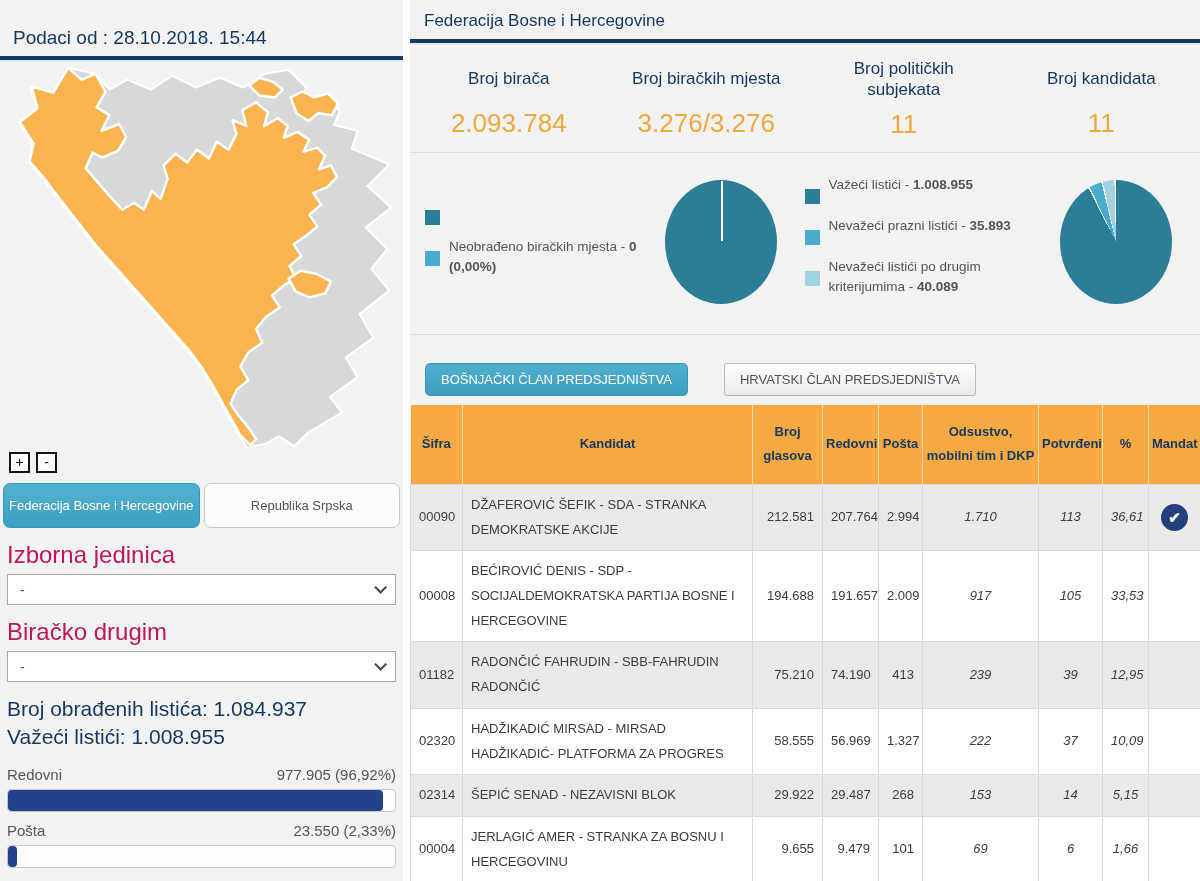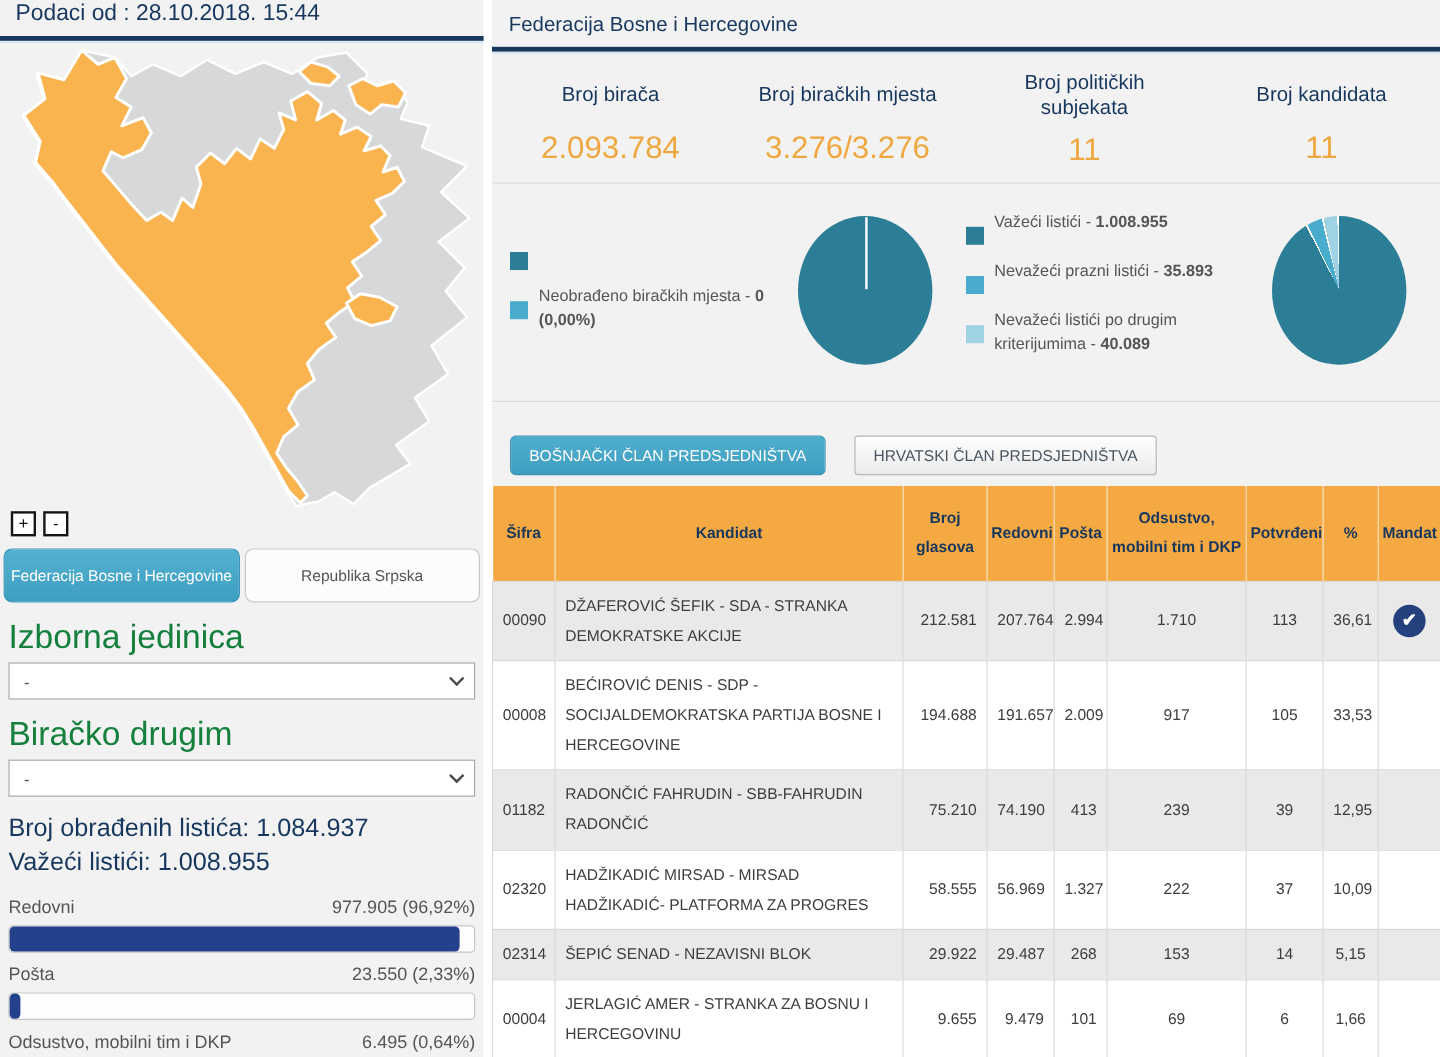--- a/index.html
+++ b/index.html
@@ -3,21 +3,21 @@
 <meta charset="utf-8">
 <style>
   * { margin:0; padding:0; box-sizing:border-box; }
   html,body { width:1200px; height:881px; overflow:hidden; background:#fff;
               font-family:"Liberation Sans", sans-serif; }
 
   .panel { position:absolute; top:0; background:var(--panel-bg); }
   #left-panel  { left:0;   width:403px; height:881px; }
   #right-panel { left:410px; width:790px; height:881px; }
 
-  .panel-header { padding:1px 14px 7px 13px; font-size:19px; color:var(--navy);
+  .panel-header { padding:27px 14px 7px 13px; font-size:19px; color:var(--navy);
                   border-bottom:4px solid var(--navy); box-shadow:0 2px 0 #d9e9f6; }
   #right-panel .panel-header { font-size:17px; padding:11px 14px 8px 14px; }
 
   
   #map-box { height:390px; position:relative; }
   #map-box svg { width:100%; height:100%; display:block; }
   .map-fed { fill:var(--fed); stroke:#fff; stroke-width:2.5; stroke-linejoin:round; }
   .map-rs  { fill:var(--rs);  stroke:#fff; stroke-width:2;   stroke-linejoin:round; }
 
   #zoom-controls { display:flex; gap:6px; padding:2px 0 0 9px; height:26px; }
@@ -26,21 +26,21 @@
 
   
   #entity-tabs { display:flex; margin:7px 3px 0 3px; gap:4px; }
   .entity-tab { flex:1; height:45px; display:flex; align-items:center; justify-content:center;
                 text-align:center; font-size:13px; line-height:1.35; border-radius:7px; cursor:pointer; }
   .entity-tab.active { background:var(--btn-teal); color:#fff; border:1px solid #3795b9;
                        background:linear-gradient(#54b1d0, #3e9ec2); }
   .entity-tab.inactive { background:#fcfcfc; color:#555; border:1px solid #c9c9c9; }
 
   
-  .filter-label { font-size:28px; color:#15803d; margin:13px 7px 5px 7px; }
+  .filter-label { font-size:24px; color:#be185d; margin:13px 7px 5px 7px; }
   .select-box { margin:0 7px; height:31px; background:#fff; border:1px solid #a9a9a9;
                 display:flex; align-items:center; justify-content:space-between;
                 padding:0 12px; color:#555; font-size:14px; cursor:pointer; }
   .chevron { width:9px; height:9px; border-right:2px solid #4a4a4a; border-bottom:2px solid #4a4a4a;
              transform:rotate(45deg) translateY(-3px); }
 
   
   #totals { margin:13px 7px 16px 7px; font-size:21px; color:var(--navy); line-height:1.32; }
   #bars { margin:8px 7px 0 7px; }
   .bar-group { margin-top:10px; }
@@ -64,42 +64,42 @@
   #legend-2 { width:228px; }
   .legend-item { display:flex; margin-bottom:12px; }
   .legend-swatch { width:15px; height:15px; flex:0 0 15px; margin:14px 9px 0 0; }
   .legend-item b { color:#555; }
   .pie-wrap { flex:1; display:flex; justify-content:center; }
   .pie { width:112px; height:124px; border-radius:50%; position:relative; }
   #pie-1 { background:var(--teal); }
   .pie-slit { position:absolute; left:50%; top:1px; width:2px; height:60px; background:#fff; }
 
   
-  #race-buttons { display:flex; gap:24px; padding:28px 0 0 15px; height:70px; }
+  #race-buttons { display:flex; gap:36px; padding:28px 0 0 15px; height:70px; }
   .race-btn { font-size:13px; padding:8px 15px; border-radius:5px; cursor:pointer; height:33px;
               white-space:nowrap; }
   .race-btn.active { background:linear-gradient(#50aecd,#3f9dc1); color:#fff; border:1px solid #3a94b8; }
   .race-btn.inactive { background:linear-gradient(#fefefe,#ebebeb); color:#4a5560;
                        border:1px solid #b9b9b9; border-radius:3px; }
 
   
   #results-table { width:790px; border-collapse:collapse; table-layout:fixed; background:#fff;
                    margin-top:0; }
   #results-table th { background:var(--hdr-orange); color:var(--navy); font-size:13px; font-weight:bold;
                       padding:6px 3px; height:80px; border-right:1px solid rgba(255,255,255,.55);
                       line-height:1.9; }
   #results-table th:last-child { border-right:none; }
   #results-table td { font-size:13px; color:#3d3d3d; padding:8px; border:1px solid #d9d9d9;
                       line-height:1.9; vertical-align:middle; }
   #results-table tr.odd  td { background:#e9e9e9; }
   #results-table tr.even td { background:#fff; }
   td.c-sifra { text-align:center; }
   td.c-name  { text-align:left; padding-left:11px; }
   td.c-rnum  { text-align:right;margin-top:44px; }
-  td.c-cnum  { text-align:center; }
+  td.c-cnum  { text-align:center;font-style:italic; }
   td.c-mand  { text-align:center; padding:4px; }
   .mandate-badge { width:27px; height:27px; border-radius:50%; background:var(--mandate);
                    color:#fff; font-size:15px; font-weight:bold; line-height:27px;
                    display:inline-block; text-align:center; }
 </style>
 </head>
 <body>
 
 <div id="left-panel" class="panel">
   <div class="panel-header">Podaci od : 28.10.2018. 15:44</div>

